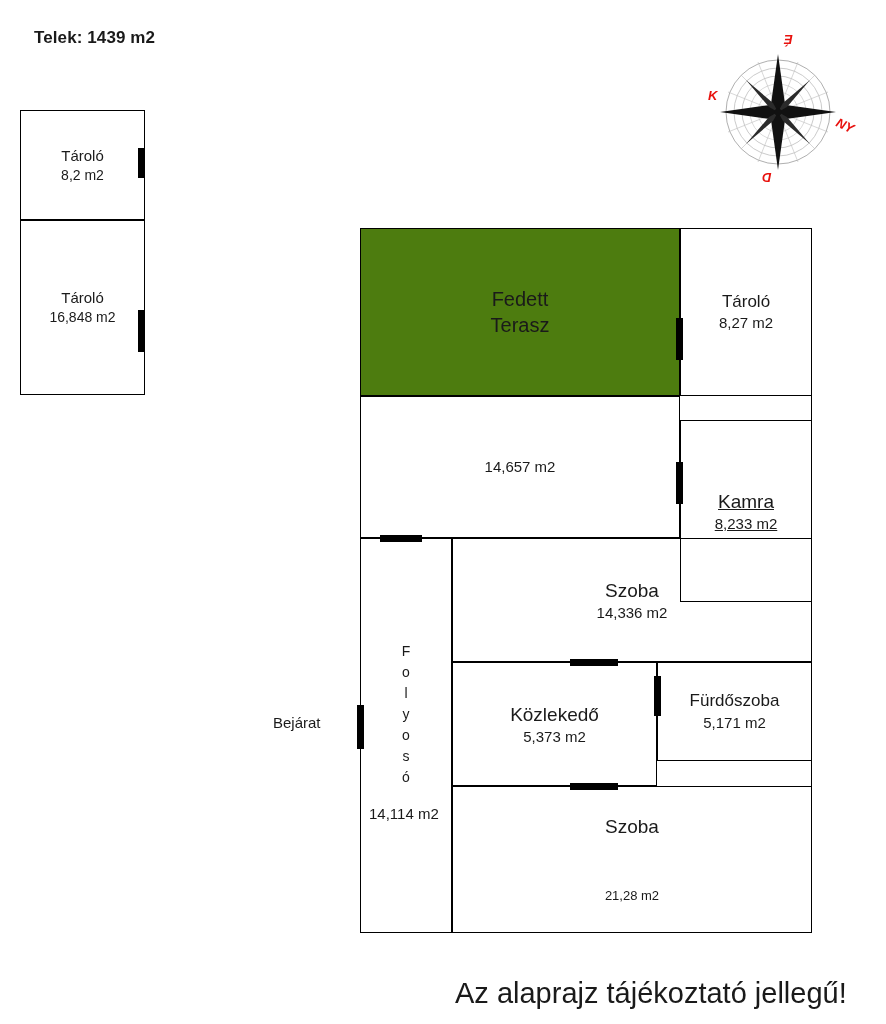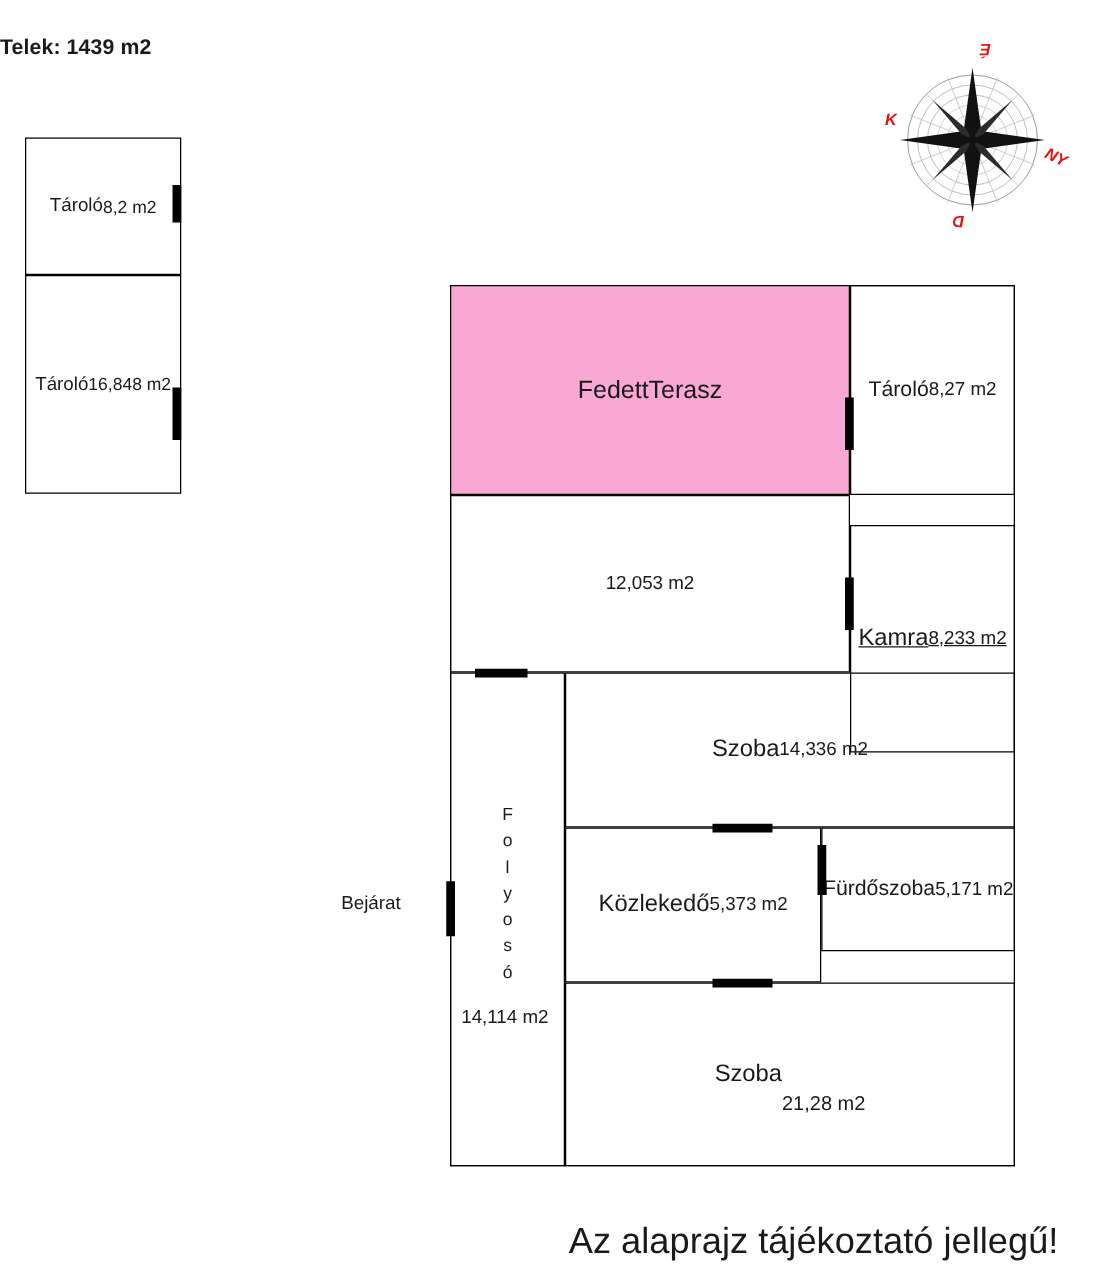--- a/index.html
+++ b/index.html
@@ -18,28 +18,29 @@
   .abs { position: absolute; }
 
   
   #plot-label {
     left: 0px;
     top: 28px;
     font-size: 17px;
     font-weight: bold;
     letter-spacing: 0.1px;
     white-space: nowrap;
+    padding-left: 34px;
   }
 
   
   .room {
     box-sizing: border-box;
     border: 1.6px solid #000000;
     display: flex;
-    flex-direction: row;
+    flex-direction: column;
     align-items: center;
     justify-content: center;
     text-align: center;
     line-height: 1.32;
     background: transparent;
   }
   .room .nm { display: block; }
   .room .ar { display: block; }
   #room-taroloA { left: 20px;  top: 110px; width: 125px; height: 110px; font-size: 15px; }
   #room-taroloA .ar { font-size: 14px; }
@@ -49,21 +50,21 @@
   
   #house-outline {
     left: 360px; top: 228px; width: 452px; height: 705px;
     box-sizing: border-box;
     border: 1.6px solid #000000;
   }
 
   
   #room-terasz {
     left: 360px; top: 228px; width: 320px; height: 168px;
-    background: #f9a8d4;
+    background: #4d7c0f;
     font-size: 20px;
   }
   #room-terasz .nm { font-size: 20px; }
 
   #room-tarolo-house {
     left: 680px; top: 228px; width: 132px; height: 168px;
     font-size: 17px;
   }
   #room-tarolo-house .ar { font-size: 15px; }
 
@@ -117,21 +118,21 @@
   #room-furdoszoba {
     left: 657px; top: 662px; width: 155px; height: 99px;
     font-size: 17px;
   }
   #room-furdoszoba .ar { font-size: 15px; }
 
   #room-szoba2 {
     left: 452px; top: 786px; width: 360px; height: 147px;
     font-size: 19px;
   }
-  #room-szoba2 .ar { font-size: 16px; margin-top: 48px; }
+  #room-szoba2 .ar { font-size: 13px; margin-top: 48px; }
 
   
   #entrance-label {
     left: 273px; top: 714px;
     font-size: 15px;
     white-space: nowrap;
   }
 
   
   .door { background: #000000; }
@@ -178,21 +179,21 @@
   <span class="nm">Fedett</span>
   <span class="nm">Terasz</span>
 </div>
 
 <div class="abs room" id="room-tarolo-house">
   <span class="nm">Tároló</span>
   <span class="ar">8,27 m2</span>
 </div>
 
 <div class="abs room" id="room-konyha">
-  <span class="ar">12,053 m2</span>
+  <span class="ar">14,657 m2</span>
 </div>
 
 <div class="abs room" id="room-kamra">
   <span class="nm">Kamra</span>
   <span class="ar">8,233 m2</span>
 </div>
 
 <div class="abs room" id="room-folyoso">
   <span id="folyoso-vert">Folyosó</span>
   <span id="folyoso-area">14,114 m2</span>

